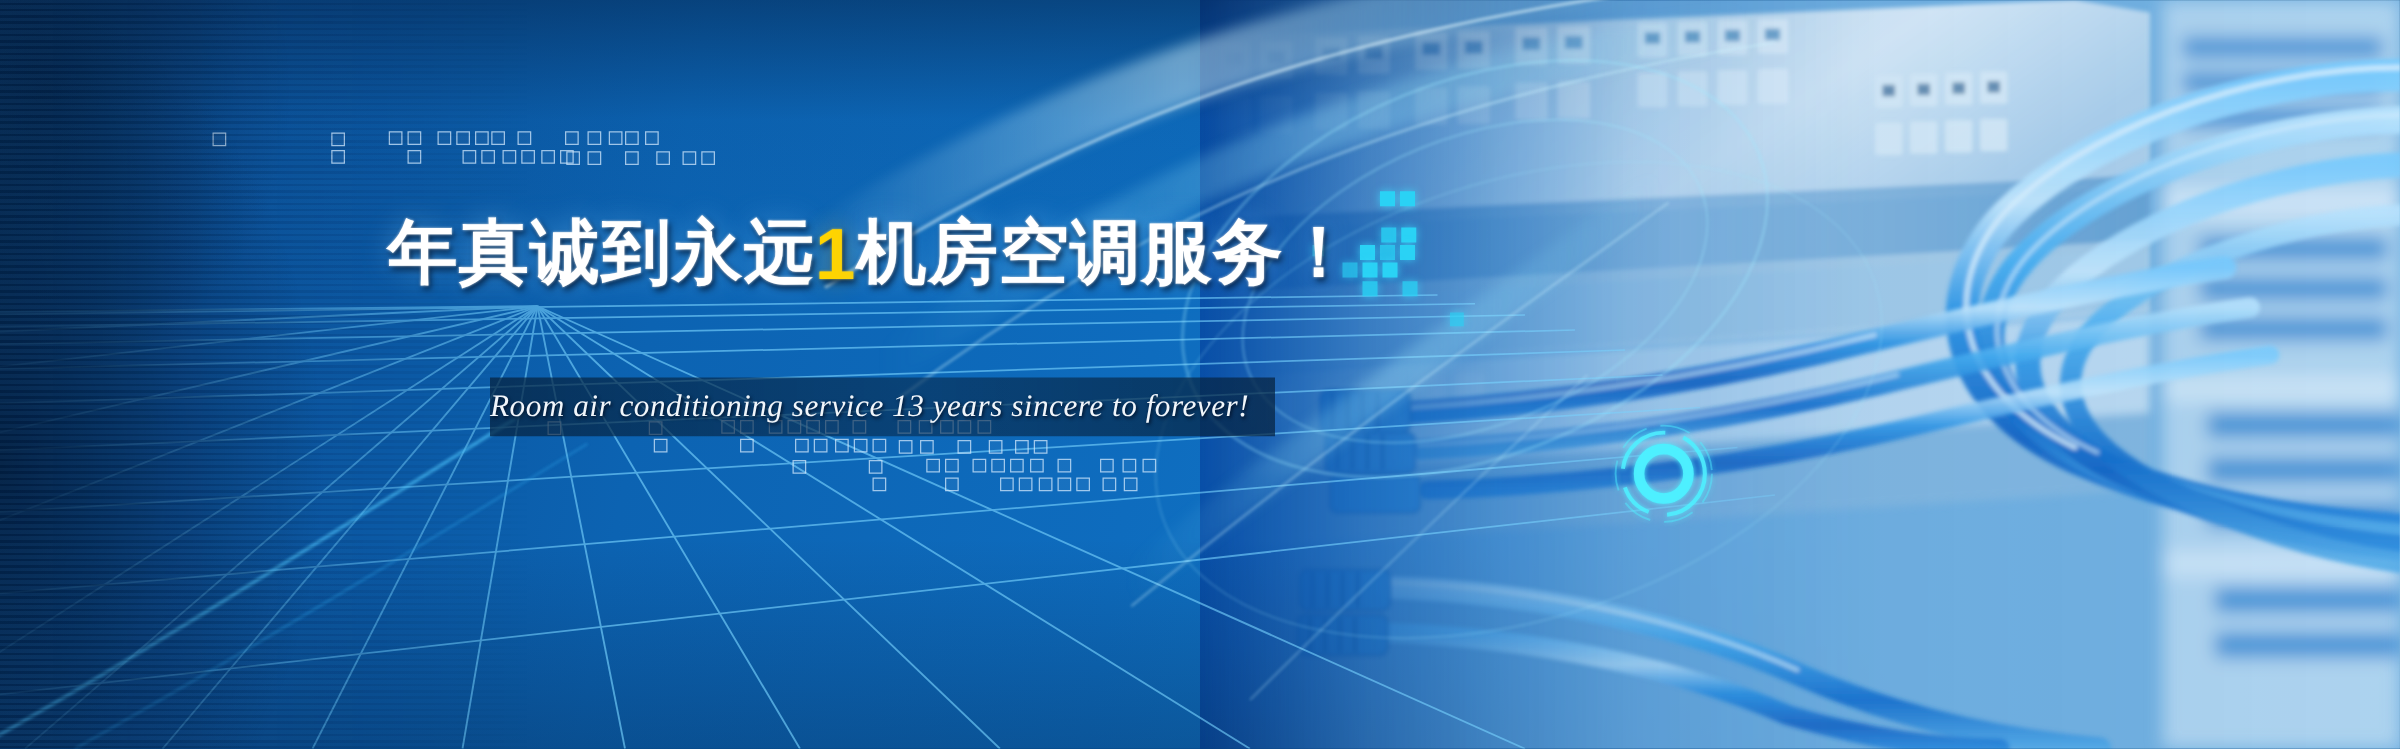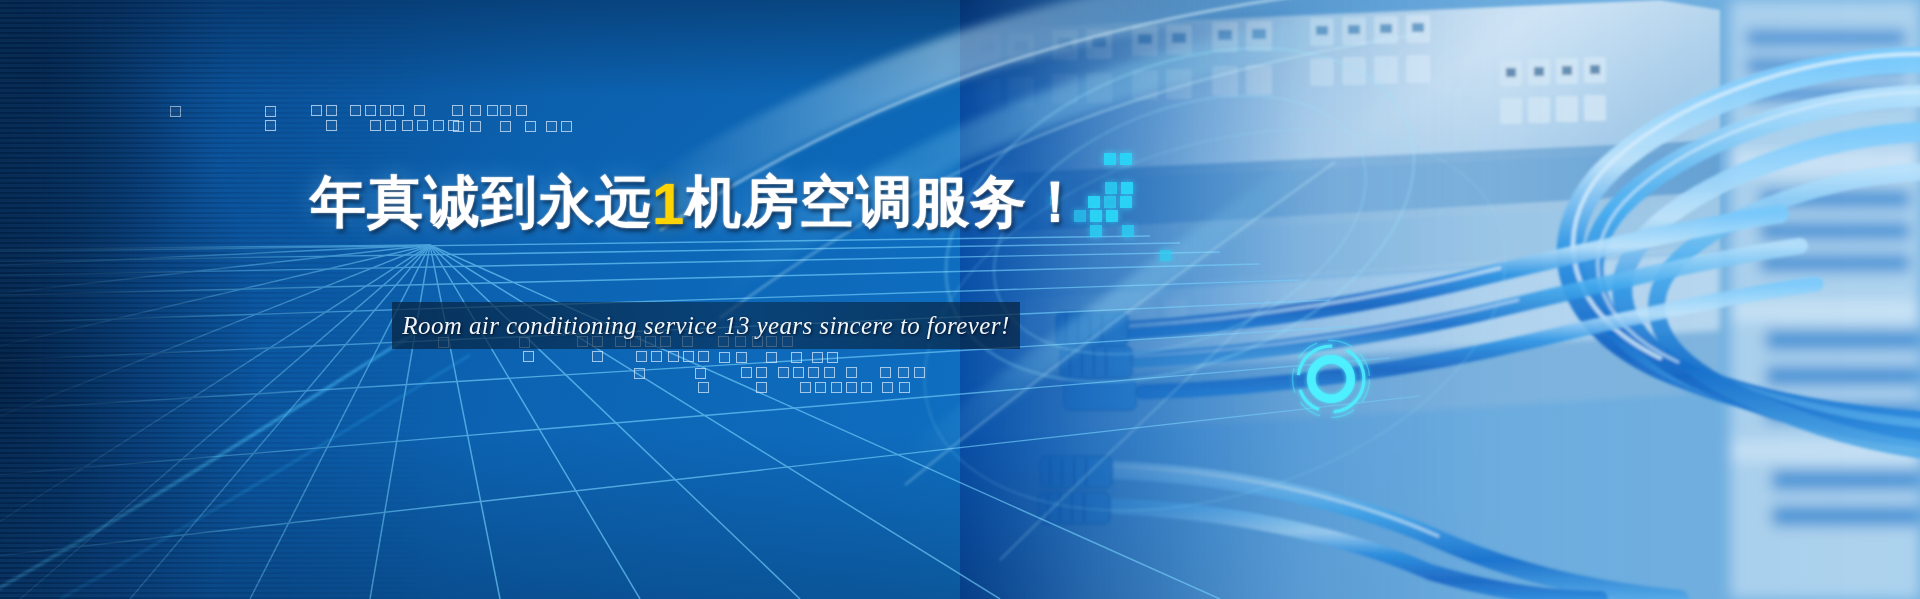--- a/index.html
+++ b/index.html
@@ -121,21 +121,21 @@
       0 0 2px rgba(255,220,60,.8),
       2px 3px 5px rgba(2,26,56,.85),
       0 0 20px rgba(255,200,40,.35);
   }
 
   .sub-band{
     position:absolute;
     left:392px; top:302px;
     width:628px; height:47px;
     background:linear-gradient(90deg, rgba(6,34,62,.72), rgba(8,44,80,.62) 55%, rgba(6,34,62,.72));
-    display:flex; align-items:center; justify-content:center;
+    display:flex; align-items:center; justify-content:flex-start;
   }
   .sub-text{
     font-family:"Liberation Serif", serif;
     font-style:italic;
     font-size:25px;
     color:#f1f6fb;
     letter-spacing:.4px;
     white-space:nowrap;
     text-shadow:1px 1px 3px rgba(0,10,28,.9);
   }

